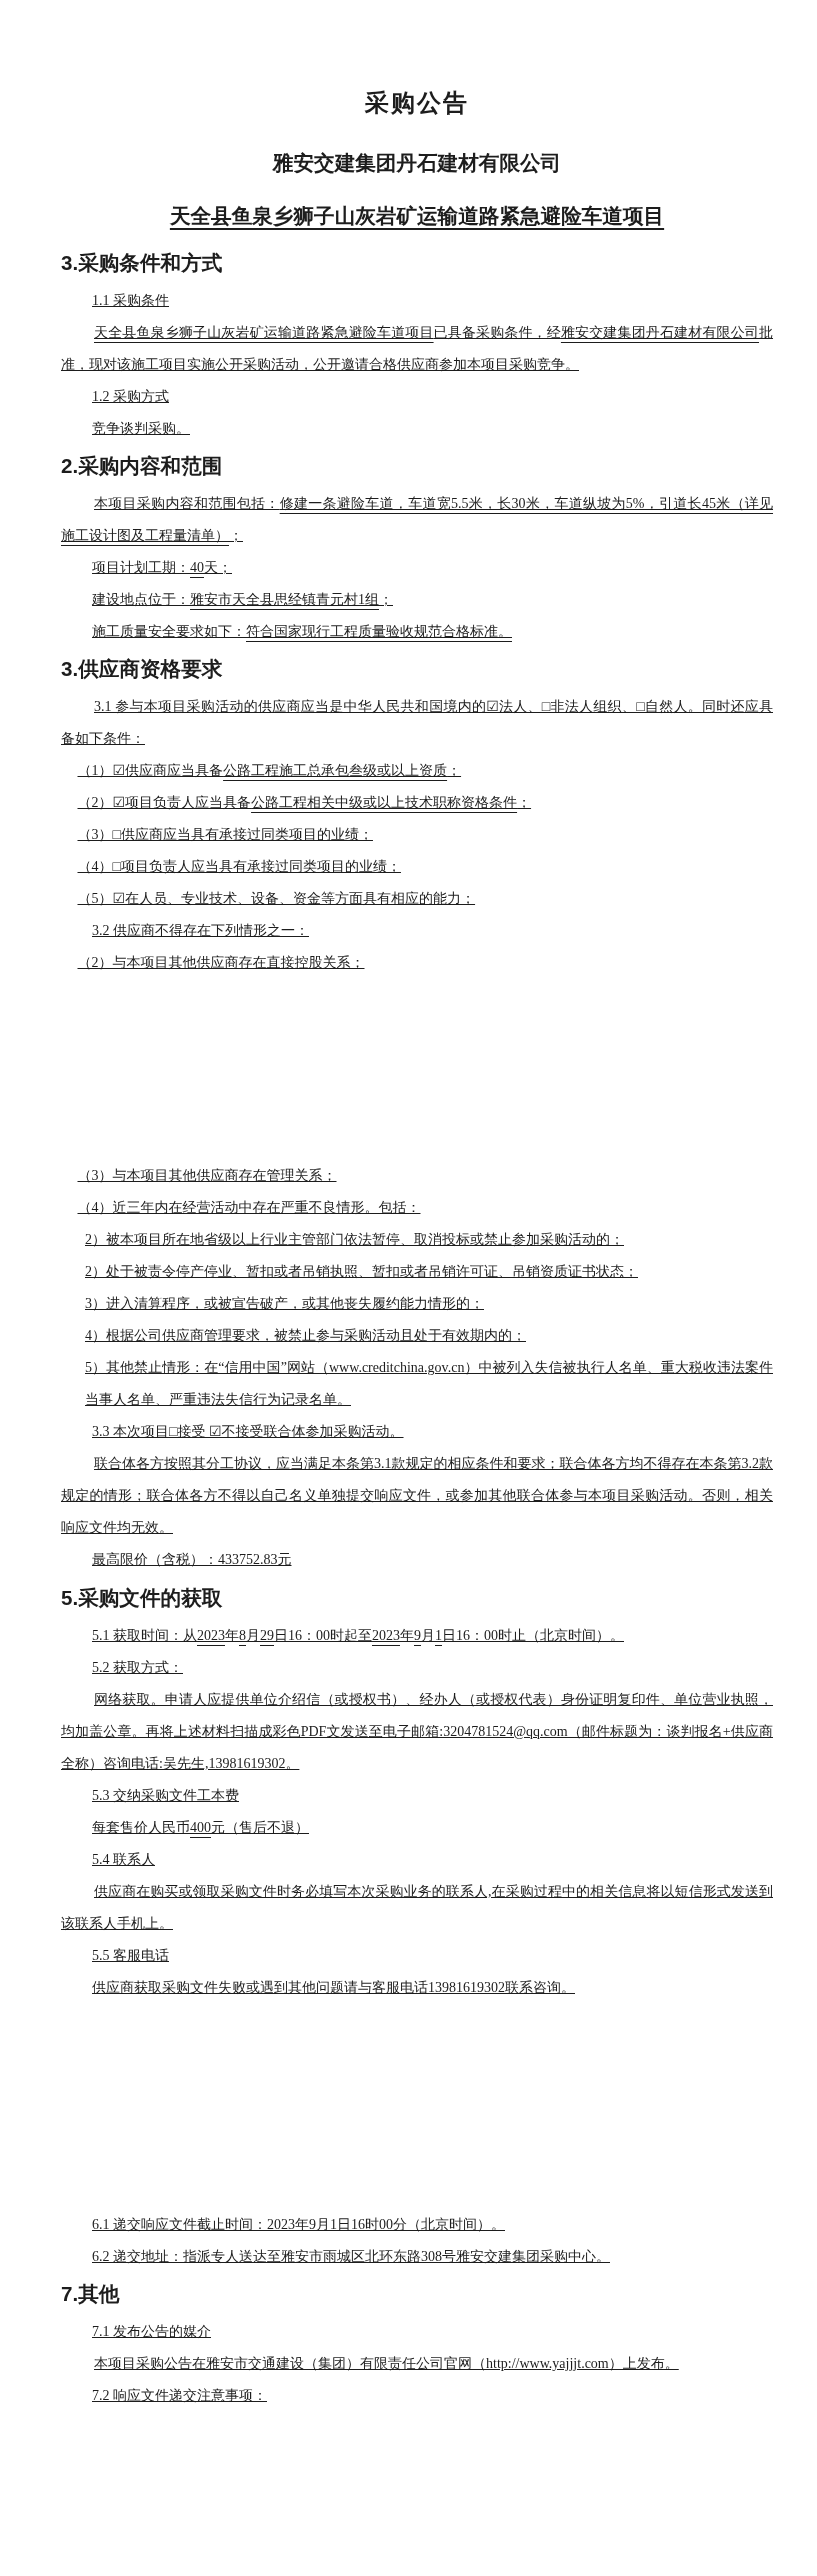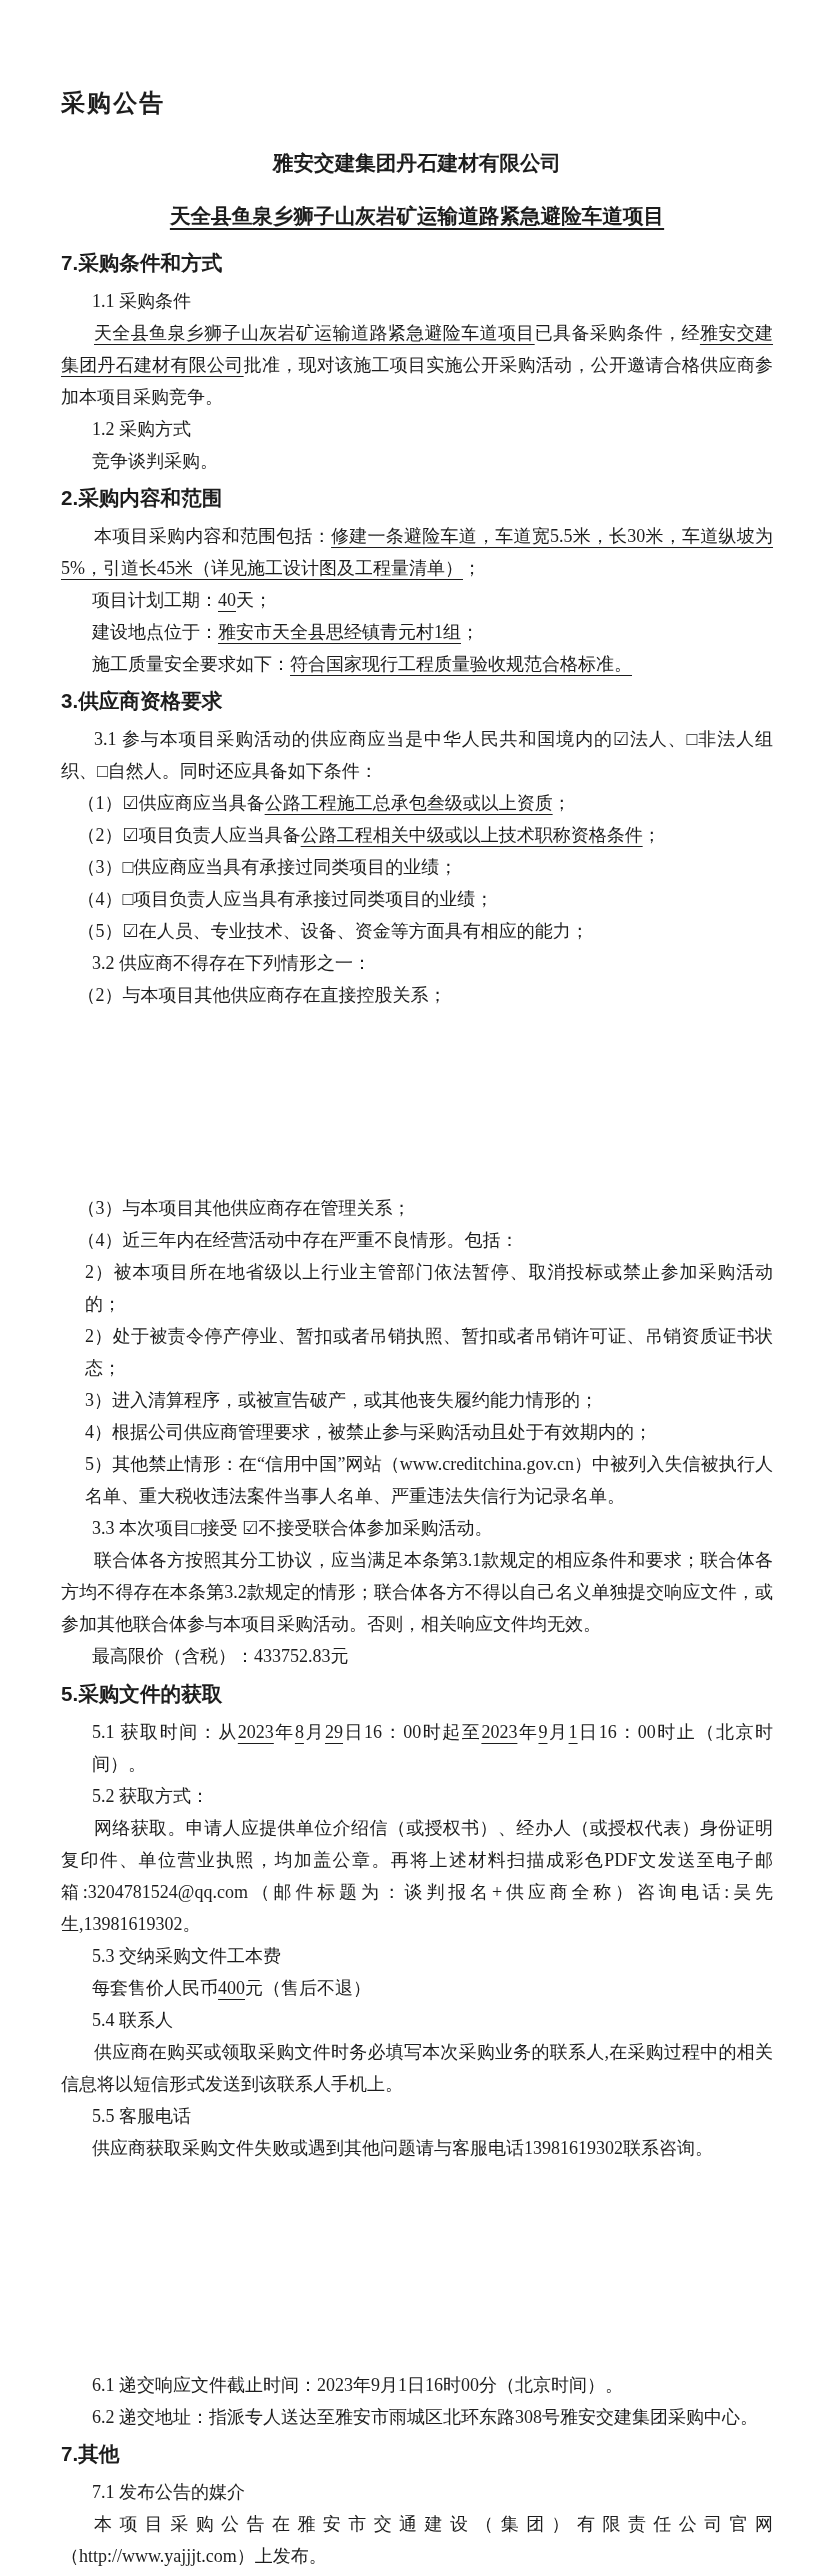--- a/index.html
+++ b/index.html
@@ -7,44 +7,44 @@
     position:relative;
     width:818px;height:3467px;
     margin:0 auto;background:#ffffff;
     box-sizing:border-box;
     padding:87px 45px 0 61px;
     font-family:"Liberation Serif",serif;
     color:#1d1d1d;
     overflow:hidden;
   }
   p{margin:0;}
-  .title{font-family:"Liberation Sans",sans-serif;font-size:24px;font-weight:700;text-align:left;margin:0 0 30px;letter-spacing:2.1px;}
+  .title{font-family:"Liberation Sans",sans-serif;font-size:24px;font-weight:700;text-align:center;margin:0 0 30px;letter-spacing:2.1px;}
   .company{font-family:"Liberation Sans",sans-serif;font-size:20.6px;font-weight:700;text-align:center;margin:0 0 25px;}
   .project{font-family:"Liberation Sans",sans-serif;font-size:20.6px;font-weight:700;text-align:center;margin:0 0 18.5px;
            text-decoration:underline;text-underline-offset:5.2px;text-decoration-thickness:1.5px;}
   .h{font-family:"Liberation Sans",sans-serif;font-size:20.6px;font-weight:700;margin:7.2px 0 8.2px;}
-  .body{font-size:18px;line-height:32px;text-align:justify;}
+  .body{font-size:14px;line-height:32px;text-align:justify;text-decoration:underline;}
   .ind{text-indent:33px;}
   .sub{padding-left:31px;}
   .item{padding-left:16.5px;}
   .subitem{padding-left:24px;}
   .u{text-decoration:underline;text-underline-offset:4.6px;text-decoration-thickness:1px;}
   .pb1{height:181px;}
   .pb2{height:205px;}
 </style>
 </head>
 <body>
 
 <div class="page">
 
   <h1 class="title">采购公告</h1>
   <h2 class="company">雅安交建集团丹石建材有限公司</h2>
   <h2 class="project">天全县鱼泉乡狮子山灰岩矿运输道路紧急避险车道项目</h2>
 
-  <h3 class="h">7.采购条件和方式</h3>
+  <h3 class="h">3.采购条件和方式</h3>
   <p class="body sub">1.1 采购条件</p>
   <p class="body ind"><span class="u">天全县鱼泉乡狮子山灰岩矿运输道路紧急避险车道项目</span><span>已具备采购条件，经</span><span class="u">雅安交建集团丹石建材有限公司</span><span>批准，现对该施工项目实施公开采购活动，公开邀请合格供应商参加本项目采购竞争。</span></p>
   <p class="body sub">1.2 采购方式</p>
   <p class="body sub">竞争谈判采购。</p>
 
   <h3 class="h">2.采购内容和范围</h3>
   <p class="body ind"><span>本项目采购内容和范围包括：</span><span class="u">修建一条避险车道，车道宽5.5米，长30米，车道纵坡为5%，引道长45米（详见施工设计图及工程量清单）</span><span>；</span></p>
   <p class="body sub"><span>项目计划工期：</span><span class="u">40</span><span>天；</span></p>
   <p class="body sub"><span>建设地点位于：</span><span class="u">雅安市天全县思经镇青元村1组</span><span>；</span></p>
   <p class="body sub"><span>施工质量安全要求如下：</span><span class="u">符合国家现行工程质量验收规范合格标准。</span></p>

